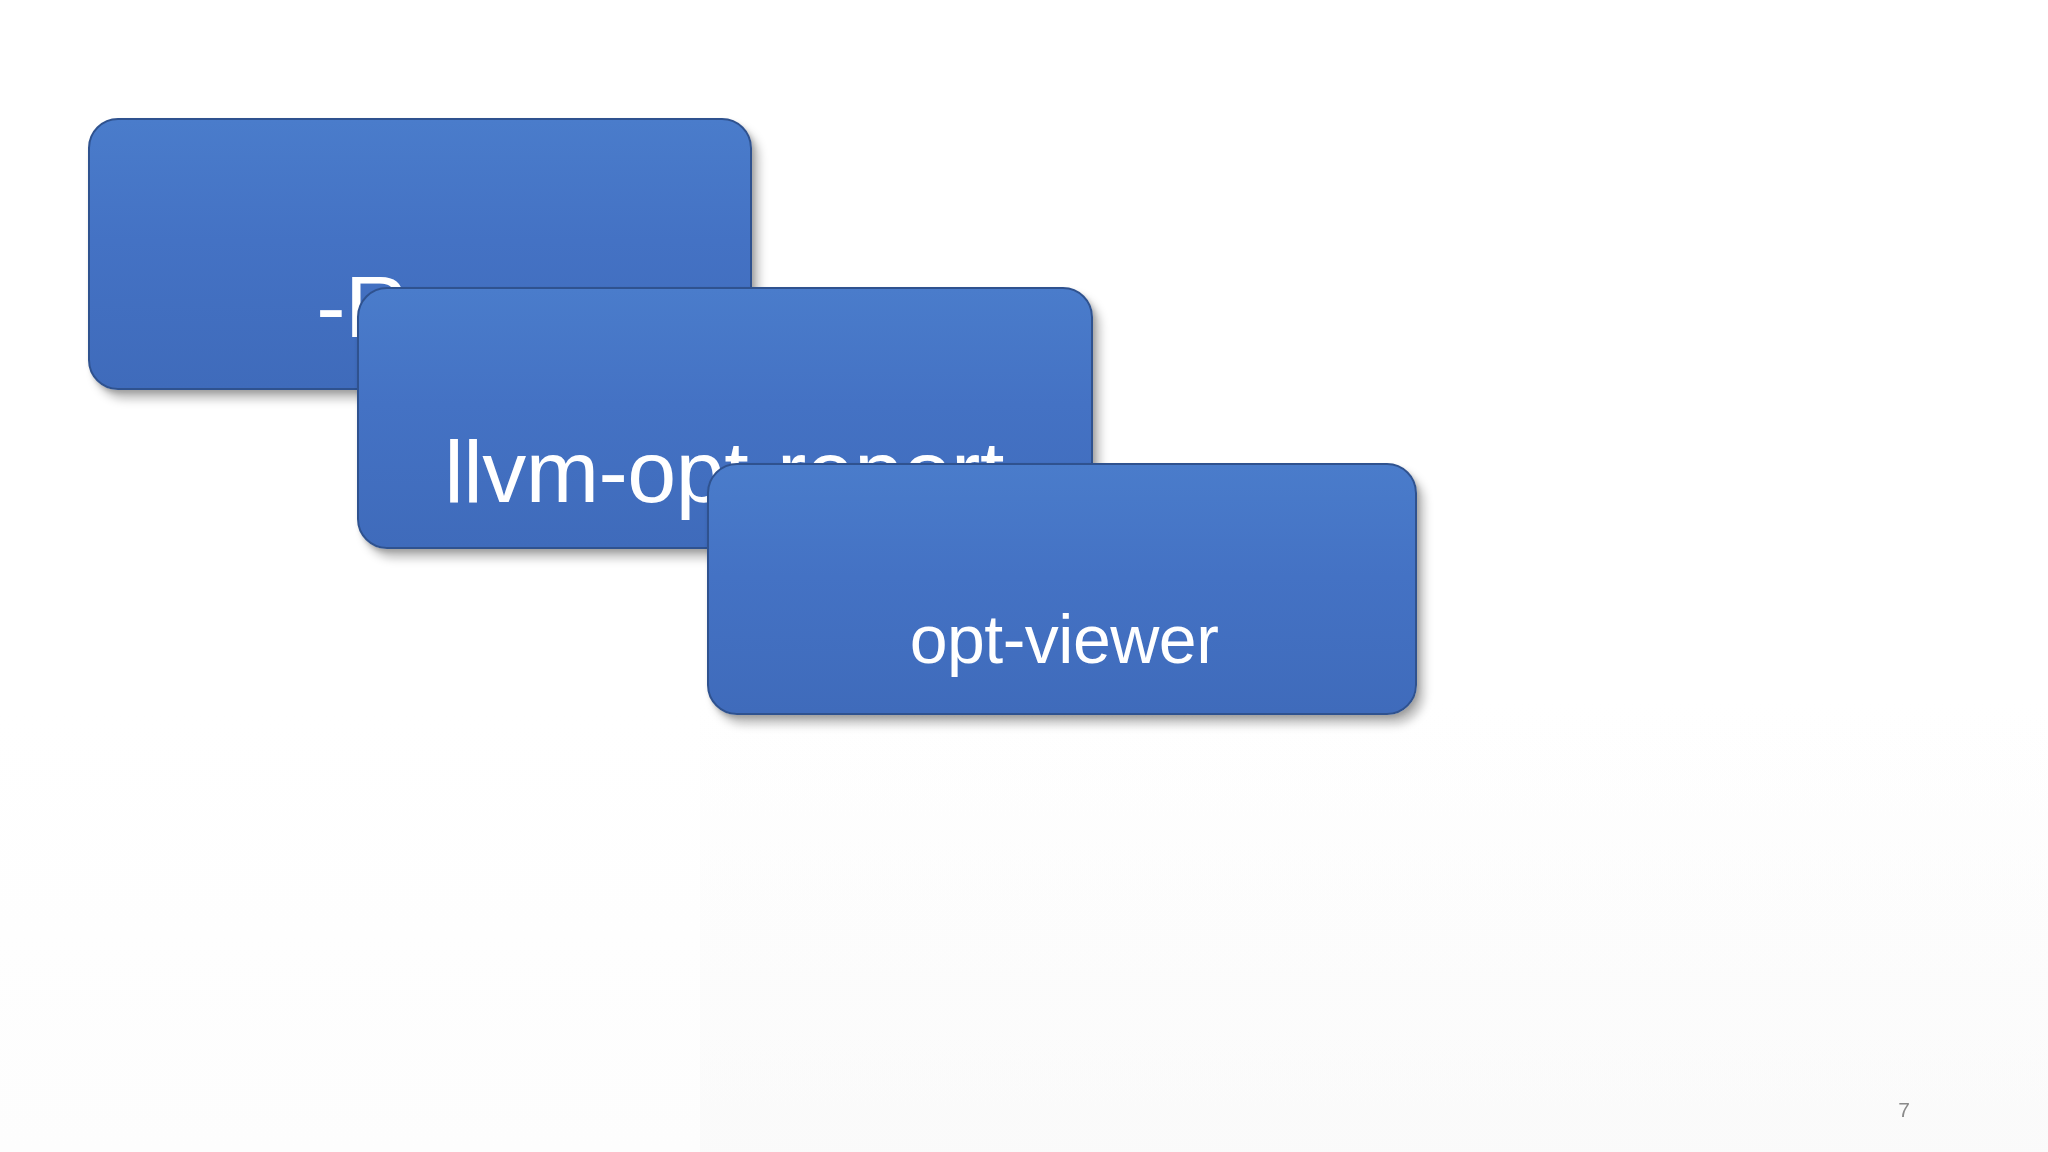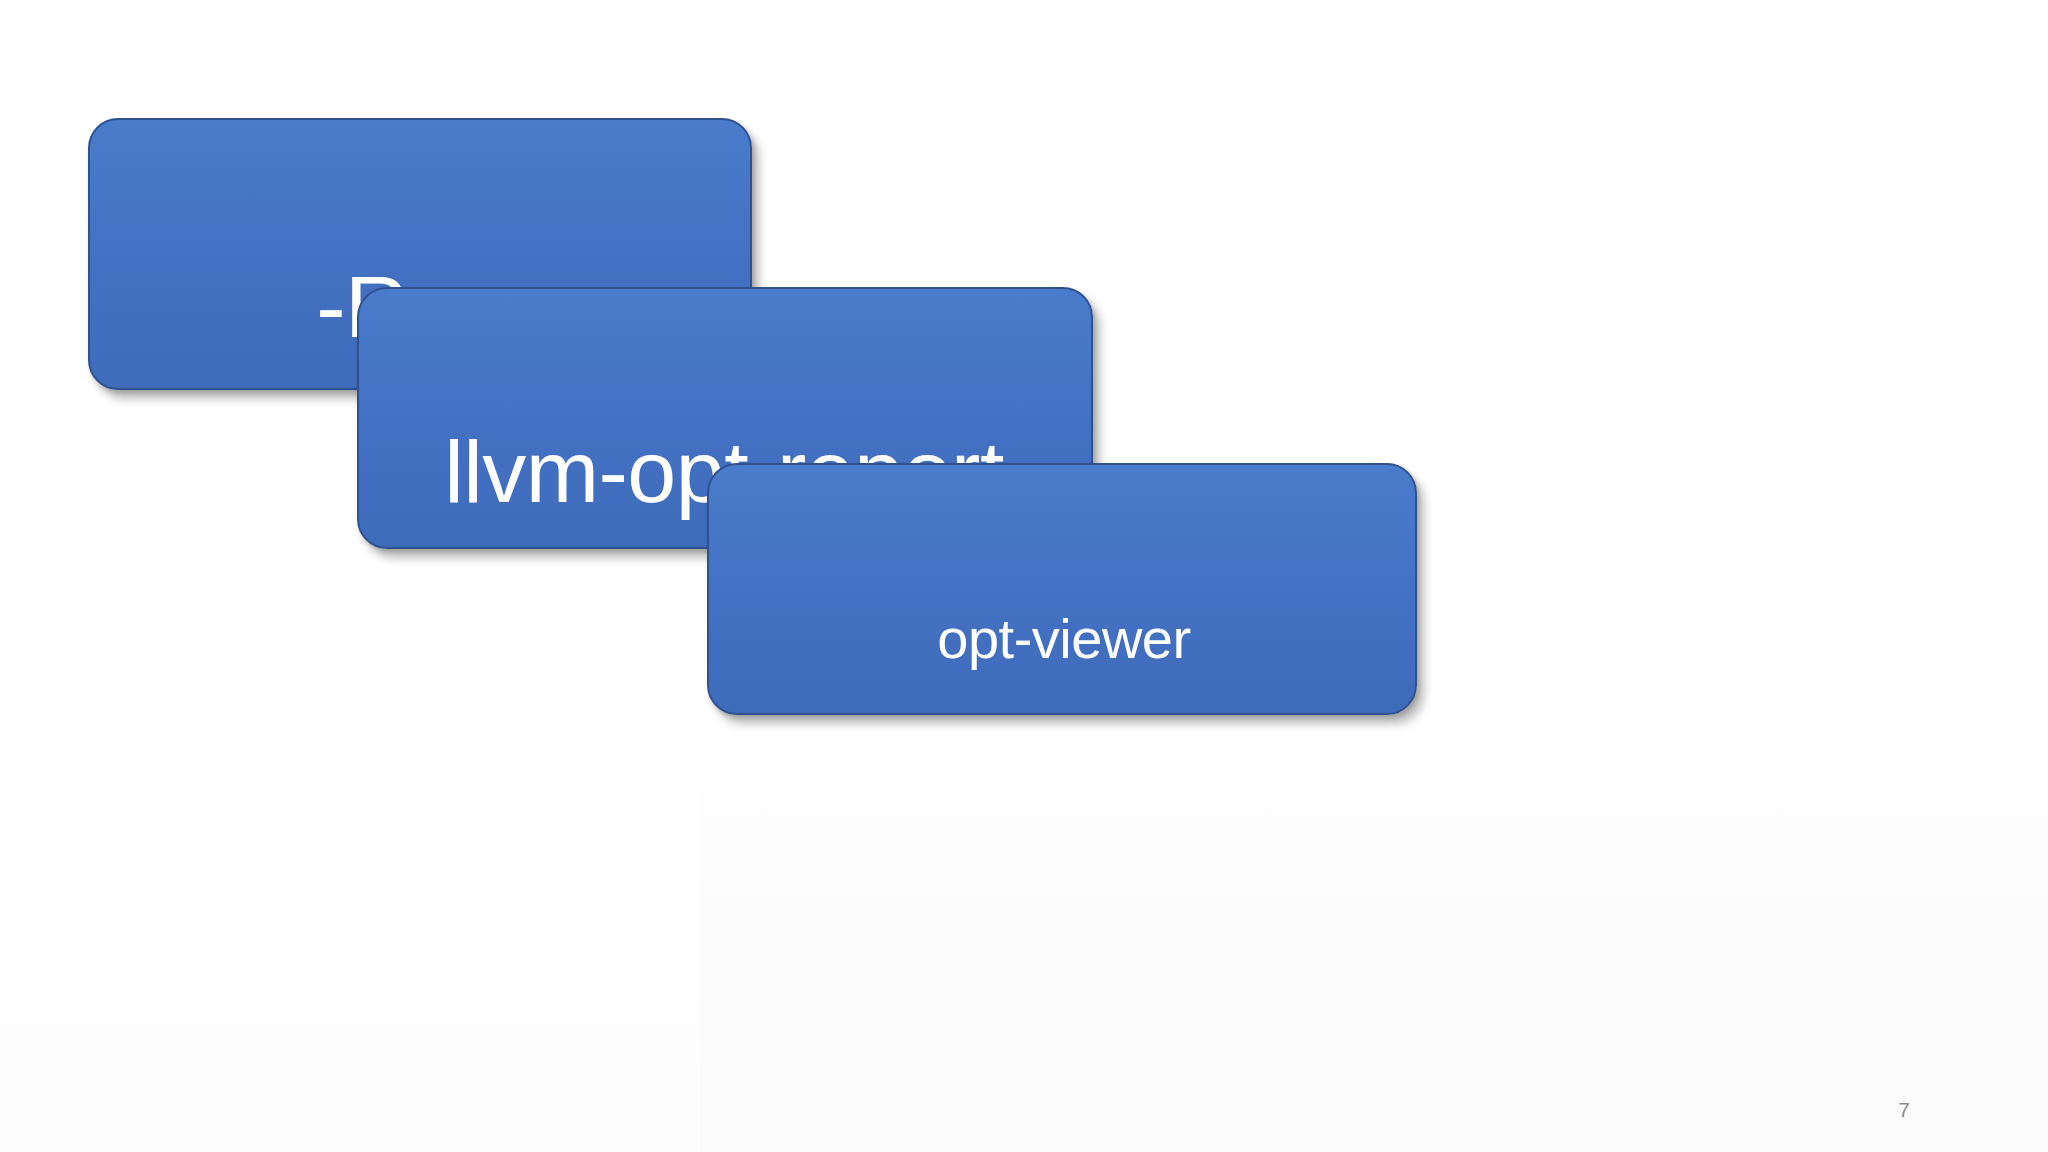--- a/index.html
+++ b/index.html
@@ -88,21 +88,21 @@
 
   
   #box-opt-viewer {
     left: 707px;
     top: 463px;
     width: 710px;
     height: 252px;
     z-index: 3;
   }
   #box-opt-viewer .box-label {
-    font-size: 56px;
+    font-size: 68px;
     transform: translate(2px, 50px);
   }
 
   
   #page-number {
     position: absolute;
     right: 138px;
     bottom: 32px;
     color: #8a8a8a;
     font-size: 21px;

